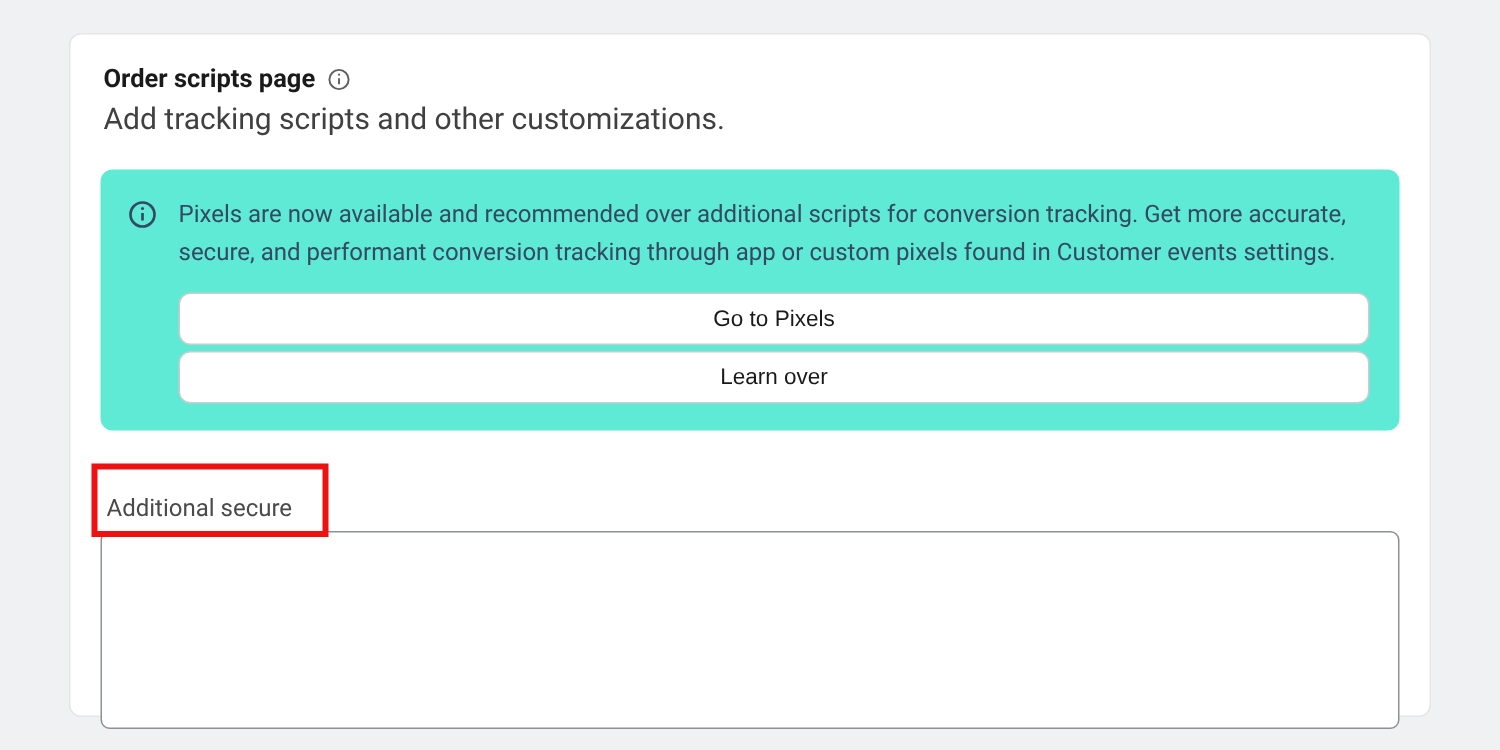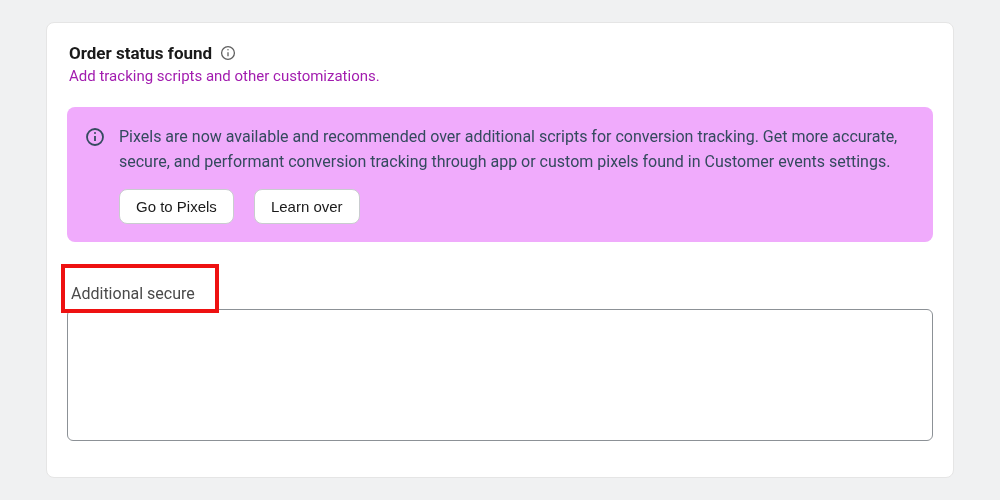--- a/index.html
+++ b/index.html
@@ -34,26 +34,26 @@
   }
   .info-icon-sm {
     width: 16px;
     height: 16px;
     color: #5f5f5f;
     display: inline-flex;
     align-items: center;
     justify-content: center;
   }
   .subtitle {
-    font-size: 15px;
-    color: #a21caf;
+    font-size: 20px;
+    color: #404040;
     margin: 0 0 22px 2px;
   }
   .banner {
-    background: #f0abfc;
+    background: #5eead4;
     border-radius: 8px;
     padding: 18px 20px 18px 18px;
     display: flex;
     gap: 14px;
     margin-bottom: 22px;
   }
   .banner .info-icon-lg {
     width: 20px;
     height: 20px;
     flex: 0 0 20px;
@@ -61,21 +61,22 @@
     margin-top: 2px;
   }
   .banner-text {
     font-size: 16px;
     line-height: 1.55;
     color: #344a5e;
     margin-bottom: 14px;
   }
   .banner-buttons {
     display: flex;
-    gap: 20px;
+    gap: 4px;
+    flex-direction: column;
   }
   .btn {
     background: #ffffff;
     border: 1px solid #c9cccf;
     border-radius: 8px;
     padding: 8px 16px;
     font-size: 15px;
     font-weight: 500;
     color: #1a1a1a;
     cursor: pointer;
@@ -106,21 +107,21 @@
     margin-top: -2px;
   }
   svg { display: block; }
 </style>
 </head>
 <body>
 
 <div class="card">
 
   <div class="title-row">
-    <span class="title">Order status found</span>
+    <span class="title">Order scripts page</span>
     <span class="info-icon-sm">
       <svg viewBox="0 0 20 20" width="16" height="16" fill="none" stroke="currentColor" stroke-width="1.6">
         <circle cx="10" cy="10" r="8"></circle>
         <line x1="10" y1="9" x2="10" y2="14"></line>
         <circle cx="10" cy="6" r="0.9" fill="currentColor" stroke="none"></circle>
       </svg>
     </span>
   </div>
 
   <p class="subtitle">Add tracking scripts and other customizations.</p>

